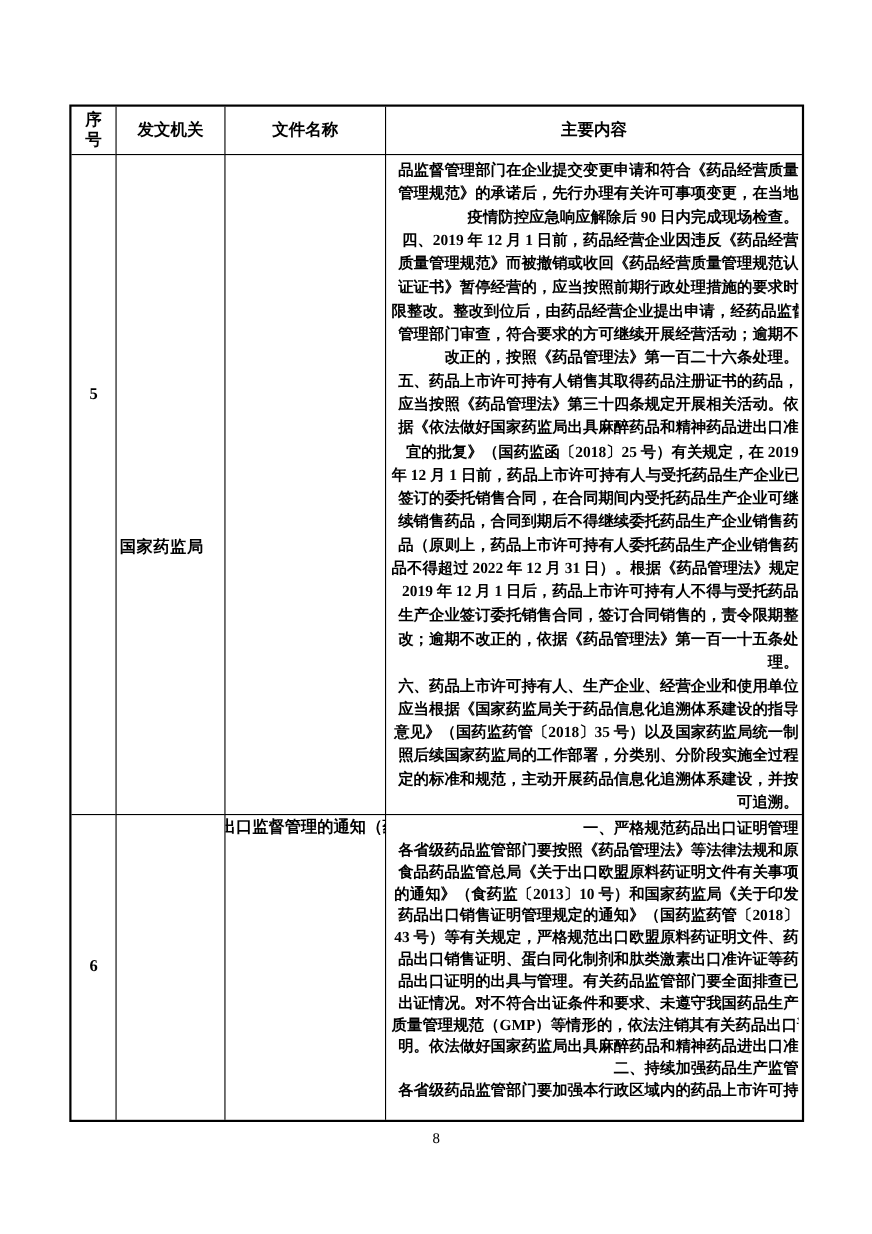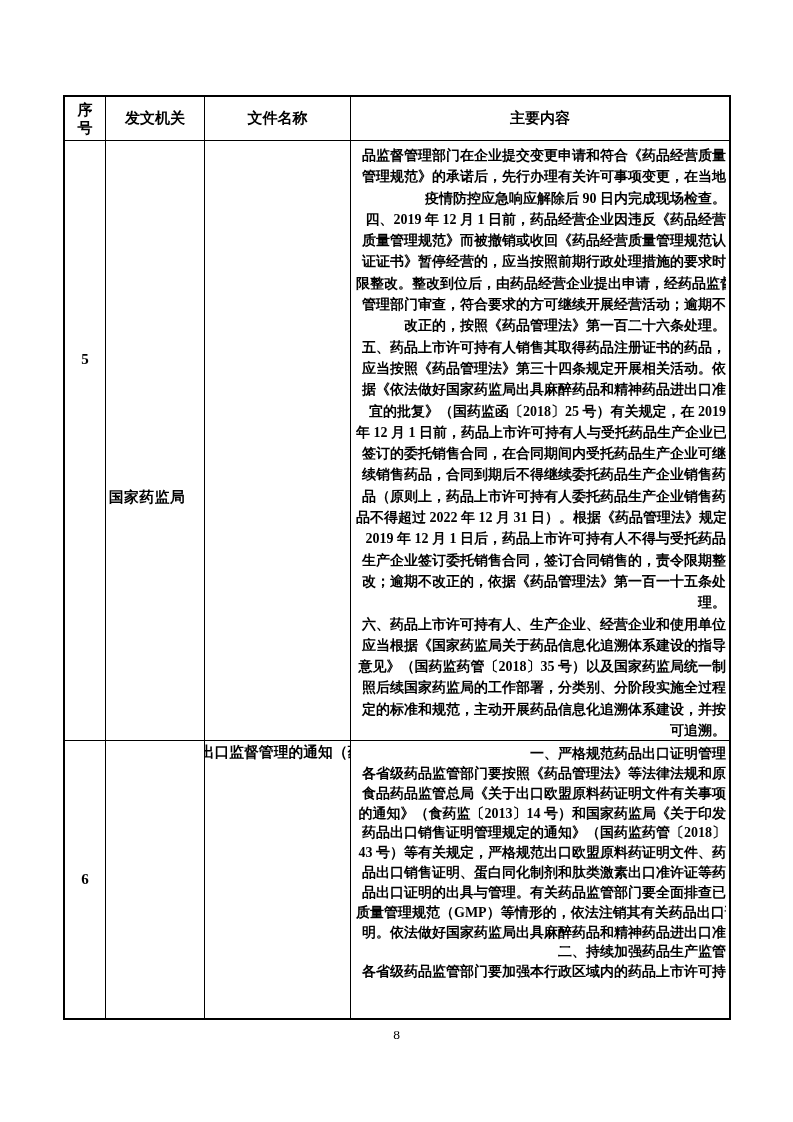--- a/index.html
+++ b/index.html
@@ -180,25 +180,26 @@
       <div class="cell docname">
           <div class="line">关于做好疫情防控期</div>
           <div class="line">间药品出口监督管理</div>
           <div class="line">的通知（药监综药管</div>
           <div class="line">〔2020〕31 号）</div>
         </div>
       <div class="cell content">
           <div class="line">一、严格规范药品出口证明管理</div>
           <div class="line">各省级药品监管部门要按照《药品管理法》等法律法规和原</div>
           <div class="line">食品药品监管总局《关于出口欧盟原料药证明文件有关事项</div>
-          <div class="line">的通知》（食药监〔2013〕14 号）和国家药监局《关于印发</div>
+          <div class="line">的通知》（食药监〔2013〕10 号）和国家药监局《关于印发</div>
           <div class="line">药品出口销售证明管理规定的通知》（国药监药管〔2018〕</div>
           <div class="line">43 号）等有关规定，严格规范出口欧盟原料药证明文件、药</div>
           <div class="line">品出口销售证明、蛋白同化制剂和肽类激素出口准许证等药</div>
           <div class="line">品出口证明的出具与管理。有关药品监管部门要全面排查已</div>
+          <div class="line">出证情况。对不符合出证条件和要求、未遵守我国药品生产</div>
           <div class="line">质量管理规范（GMP）等情形的，依法注销其有关药品出口证</div>
           <div class="line">明。依法做好国家药监局出具麻醉药品和精神药品进出口准</div>
           <div class="line">二、持续加强药品生产监管</div>
           <div class="line">各省级药品监管部门要加强本行政区域内的药品上市许可持</div>
         </div>
     </div>
 
   </div>
 
   <div class="page-number">8</div>

